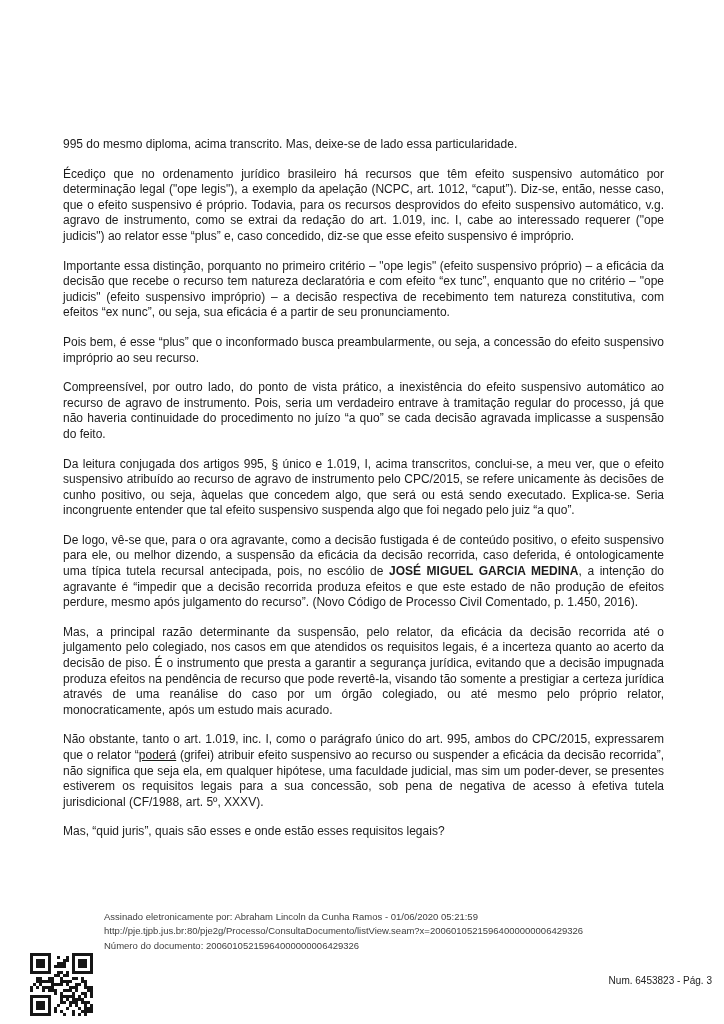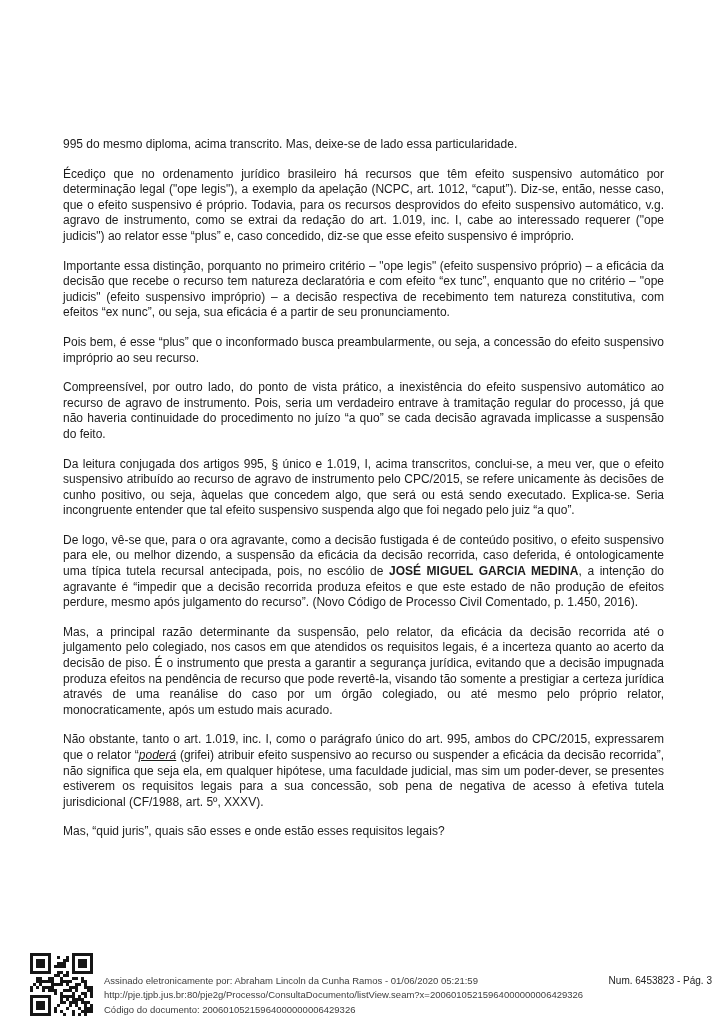--- a/index.html
+++ b/index.html
@@ -10,27 +10,27 @@
   .page{position:absolute;inset:0;background:#ffffff;}
   .content{
     position:absolute;left:63px;top:101px;width:601px;
     font-size:12px;line-height:15.6px;color:#1c1c1c;
     text-align:justify;
     margin-top:36px;
   }
   .para{margin:0 0 14px 0;}
   .run-i{}
   .run-b{font-weight:bold;}
-  .run-iu{font-style:italic;text-decoration:underline;}
+  .run-iu{text-decoration:underline;}
   .qr{
     position:absolute;left:30px;top:953px;width:63px;height:63px;
   }
   .qr rect{fill:#161616;}
   .sig-block{
-    position:absolute;left:104px;top:974px;width:470px;
+    position:absolute;left:104px;top:910px;width:470px;
     font-size:9.5px;line-height:14.3px;color:#3d3d3d;
     white-space:nowrap;
   }
   .page-ref{
     position:absolute;right:12px;top:975px;
     font-size:10px;color:#222222;
   }
 </style>
 </head>
 <body>
@@ -269,18 +269,18 @@
       <rect x="18" y="60" width="3" height="3"></rect>
       <rect x="33" y="60" width="3" height="3"></rect>
       <rect x="42" y="60" width="3" height="3"></rect>
       <rect x="48" y="60" width="3" height="3"></rect>
       <rect x="54" y="60" width="3" height="3"></rect>
     </svg>
 
   <div class="sig-block">
     <div>Assinado eletronicamente por: Abraham Lincoln da Cunha Ramos - 01/06/2020 05:21:59</div>
     <div>http://pje.tjpb.jus.br:80/pje2g/Processo/ConsultaDocumento/listView.seam?x=20060105215964000000006429326</div>
-    <div>Código do documento: 20060105215964000000006429326</div>
+    <div>Número do documento: 20060105215964000000006429326</div>
   </div>
 
   <div class="page-ref">Num. 6453823 - Pág. 3</div>
 
 </div>
 
 </body></html>

